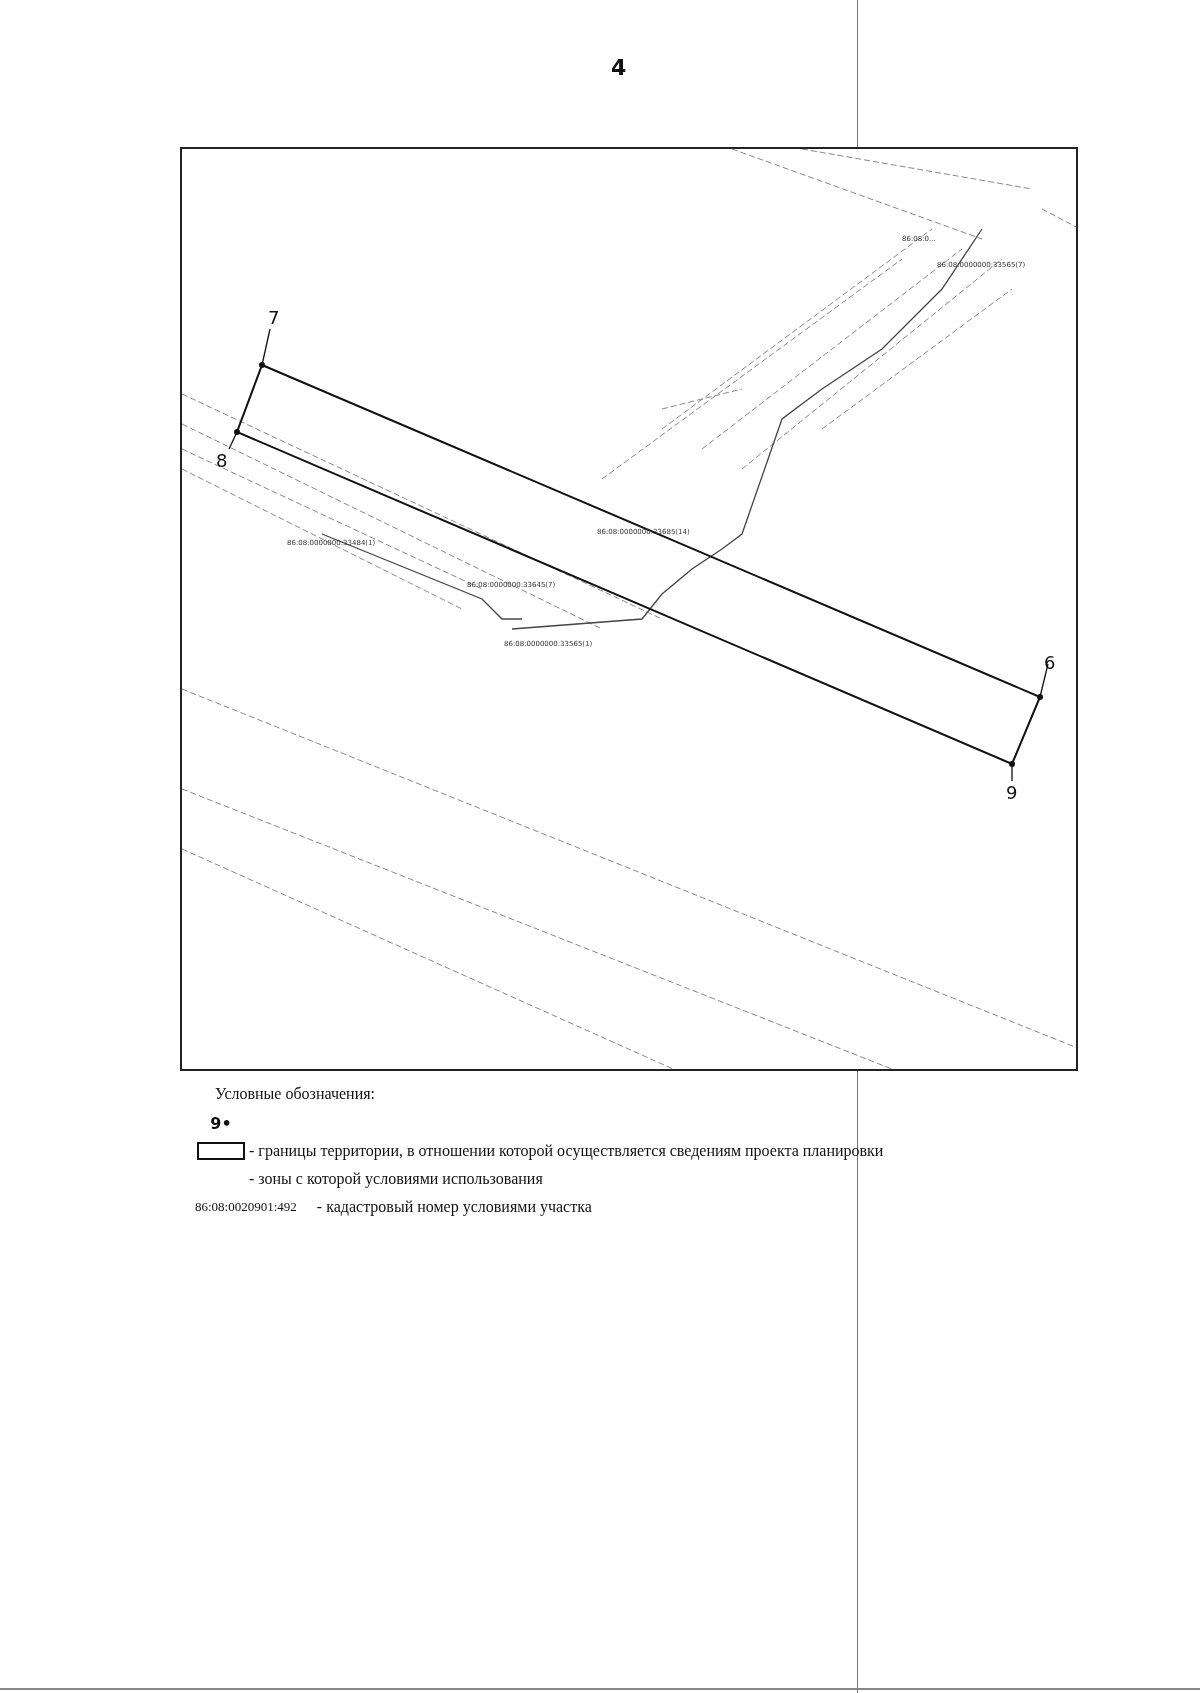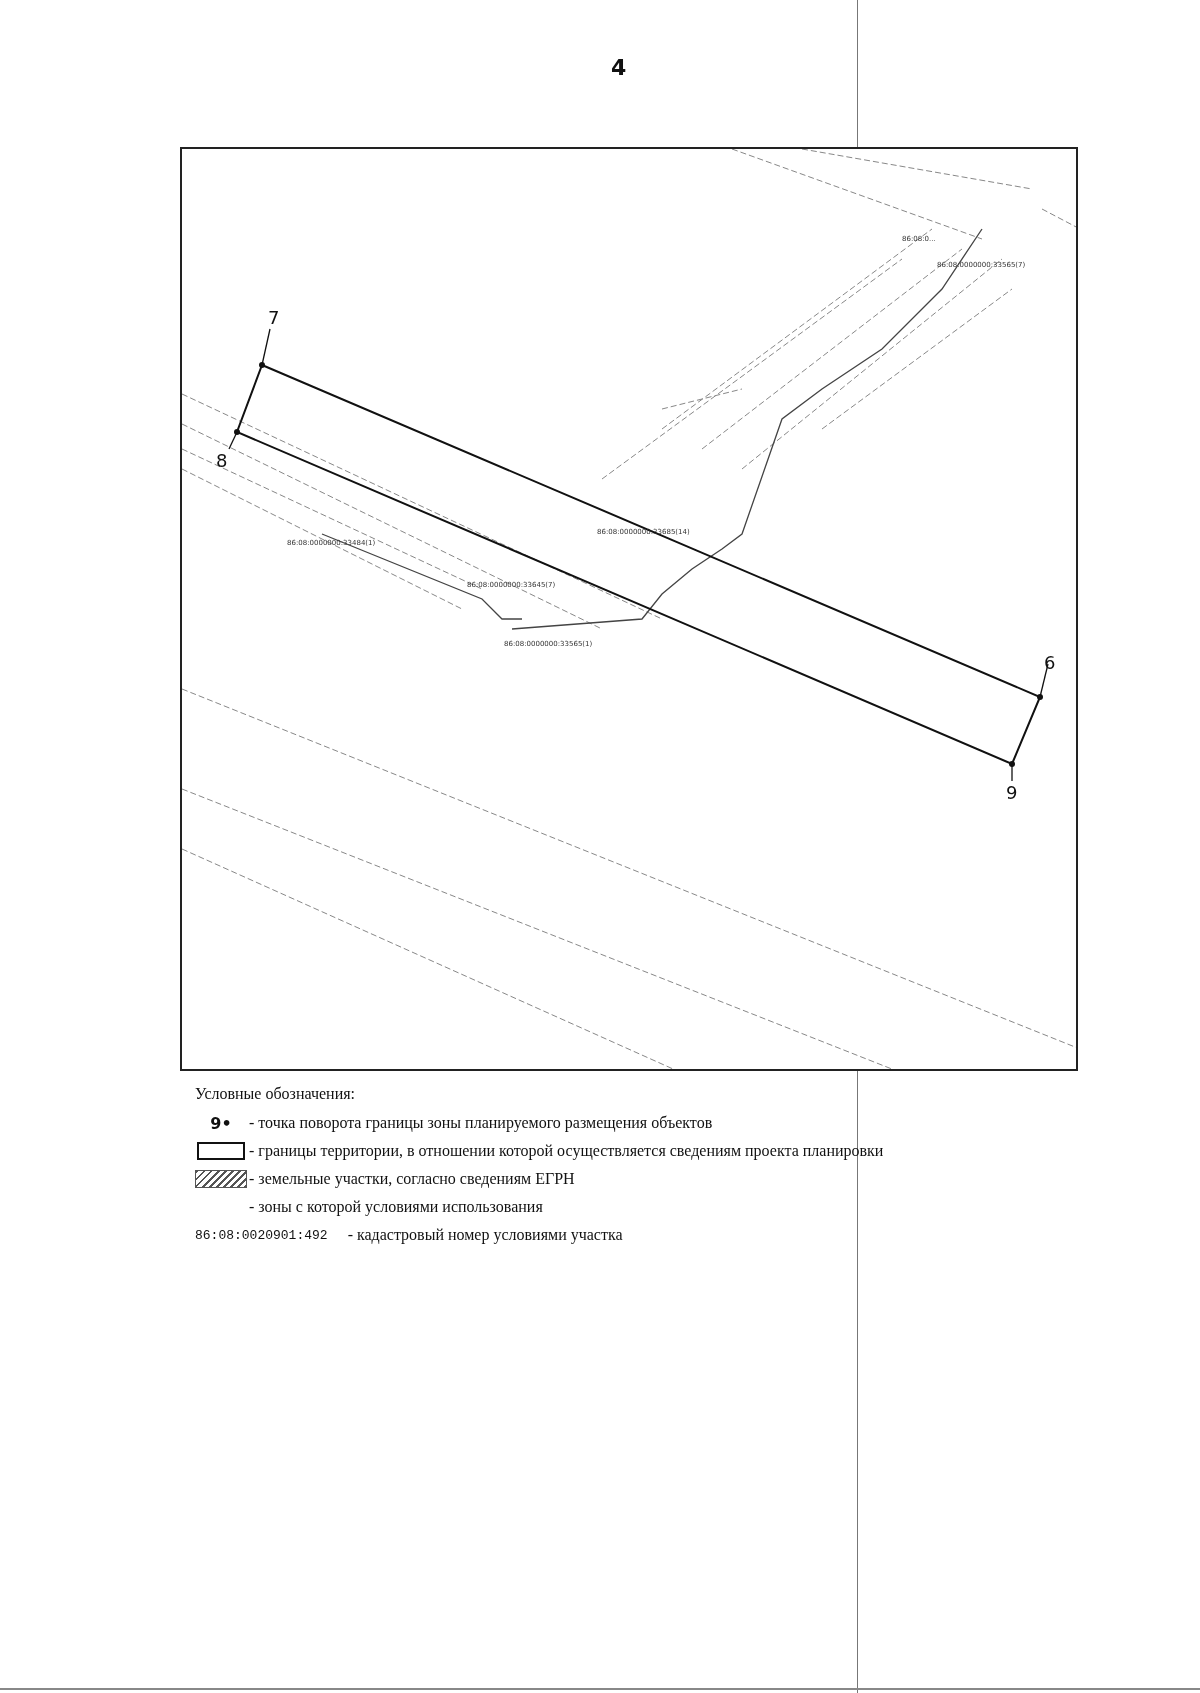--- a/index.html
+++ b/index.html
@@ -7,29 +7,29 @@
          font-family: "Liberation Serif", "DejaVu Serif", serif; color: #111; }
   .page-number { position: absolute; left: 611px; top: 55px; font-family: "DejaVu Sans", sans-serif;
                  font-weight: bold; font-size: 22px; }
   .vline { position: absolute; background: #555; width: 2px; }
   .map-frame { position: absolute; left: 180px; top: 147px; width: 898px; height: 924px;
                border: 2px solid #222; box-sizing: border-box; overflow: hidden; background: #fff; }
   .map-frame svg { position: absolute; left: 0; top: 0; }
   .cad-label { font-family: "DejaVu Sans", sans-serif; font-size: 7px; fill: #333; }
   .pt-label { font-family: "DejaVu Sans", sans-serif; font-size: 18px; fill: #111; }
   .legend { position: absolute; left: 195px; top: 1085px; width: 900px; }
-  .legend-title { font-size: 16px; margin-bottom: 6px; }
+  .legend-title { font-size: 16px; margin-bottom: 6px; margin-left: 20px; }
   .legend-row { display: flex; align-items: center; height: 28px; font-size: 16px; }
   .legend-symbol { width: 52px; height: 20px; display: flex; align-items: center; justify-content: center; flex: none; }
   .sym-point { font-family: "DejaVu Sans", sans-serif; font-weight: bold; font-size: 16px; width: 52px; text-align: center; }
   .sym-rect { width: 48px; height: 18px; border: 2px solid #111; box-sizing: border-box; }
   .sym-hatch { width: 52px; height: 18px; border: 1px solid #555; box-sizing: border-box;
                background: repeating-linear-gradient(135deg, #555 0 2px, #fff 2px 5px); }
   .sym-blank { width: 52px; }
-  .sym-cad { font-family: Liberation Mono, monospace; font-size: 13px; width: auto; margin-right: 18px; }
+  .sym-cad { font-family: Liberation Serif, serif; font-size: 13px; width: auto; margin-right: 18px; }
   .legend-text { padding-left: 2px; }
   .bottom-line { position: absolute; left: 0; top: 1688px; width: 1200px; height: 2px; background: #888; }
 </style>
 </head>
 <body>
 
 <div class="page-number">4</div>
 
 <div class="vline" style="left:857px; top:0; height:1693px; background:#777; width:1px;"></div>
 
@@ -87,33 +87,26 @@
     <text class="cad-label" x="322" y="497">86:08:0000000:33565(1)</text>
     <text class="cad-label" x="755" y="118">86:08:0000000:33565(7)</text>
     <text class="cad-label" x="720" y="92">86:08:0...</text>
   </svg>
 </div>
 
 <div class="legend">
   <div class="legend-title">Условные обозначения:</div>
   <div class="legend-row">
     <span class="sym-point">9•</span>
-    <span class="legend-text">- точка поворота границы зоны планируемого размещения объектов</span>
   </div>
   <div class="legend-row">
     <span class="legend-symbol">
         <span class="sym-rect"></span>
       </span>
     <span class="legend-text">- границы территории, в отношении которой осуществляется сведениям проекта планировки</span>
-  </div>
-  <div class="legend-row">
-    <span class="legend-symbol">
-        <span class="sym-hatch"></span>
-      </span>
-    <span class="legend-text">- земельные участки, согласно сведениям ЕГРН</span>
   </div>
   <div class="legend-row">
     <span class="legend-symbol sym-blank"></span>
     <span class="legend-text">- зоны с которой условиями использования</span>
   </div>
   <div class="legend-row">
     <span class="sym-cad">86:08:0020901:492</span>
     <span class="legend-text">- кадастровый номер условиями участка</span>
   </div>
 </div>

